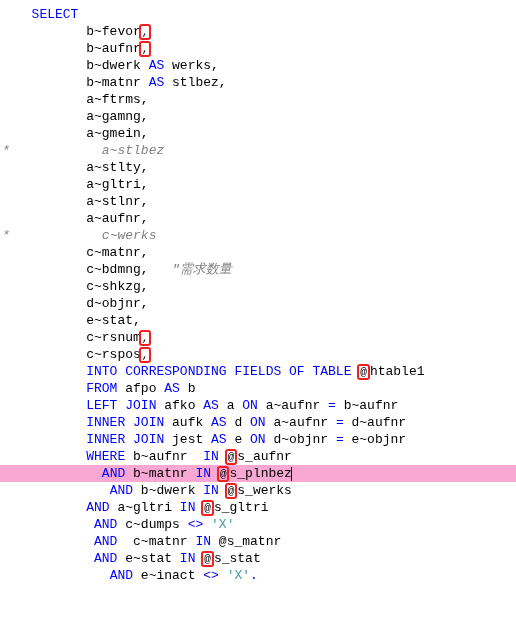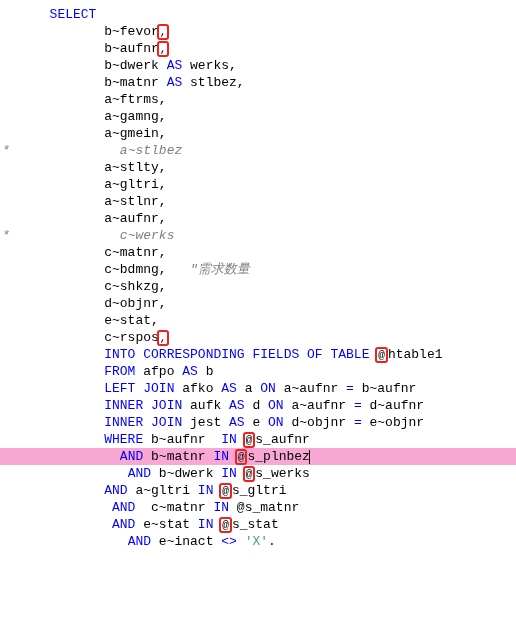--- a/index.html
+++ b/index.html
@@ -7,21 +7,21 @@
     font-family: "Courier New", monospace;
     font-size: 13px;
     line-height: 17px;
     background: #ffffff;
     padding: 6px 0 10px 0;
     width: 516px;
     color: #000;
   }
   .line {
     white-space: pre;
-    padding-left: 34px;
+    padding-left: 16px;
     position: relative;
   }
   .gutter {
     position: absolute;
     left: 2px;
     color: #808080;
     font-style: italic;
   }
   .kw { color: #0000ff; }
   .op { color: #000000; }
@@ -64,26 +64,28 @@
     <div class="line">         <span class="id">a~stlty</span><span class="op">,</span></div>
     <div class="line">         <span class="id">a~gltri</span><span class="op">,</span></div>
     <div class="line">         <span class="id">a~stlnr</span><span class="op">,</span></div>
     <div class="line">         <span class="id">a~aufnr</span><span class="op">,</span></div>
     <div class="line"><span class="gutter">*</span>           <span class="cm">c~werks</span></div>
     <div class="line">         <span class="id">c~matnr</span><span class="op">,</span></div>
     <div class="line">         <span class="id">c~bdmng</span><span class="op">,   </span><span class="cm">"需求数量</span></div>
     <div class="line">         <span class="id">c~shkzg</span><span class="op">,</span></div>
     <div class="line">         <span class="id">d~objnr</span><span class="op">,</span></div>
     <div class="line">         <span class="id">e~stat</span><span class="op">,</span></div>
+    <div class="line">         <span class="id">c~rsnum</span><span class="mark">,</span></div>
     <div class="line">         <span class="id">c~rspos</span><span class="mark">,</span></div>
     <div class="line">         <span class="kw">INTO CORRESPONDING FIELDS OF TABLE</span><span class="op"> </span><span class="mark">@</span><span class="id">htable1</span></div>
     <div class="line">         <span class="kw">FROM</span><span class="id"> afpo </span><span class="kw">AS</span><span class="id"> b</span></div>
     <div class="line">         <span class="kw">LEFT JOIN</span><span class="id"> afko </span><span class="kw">AS</span><span class="id"> a </span><span class="kw">ON</span><span class="id"> a~aufnr </span><span class="kw">=</span><span class="id"> b~aufnr</span></div>
     <div class="line">         <span class="kw">INNER JOIN</span><span class="id"> aufk </span><span class="kw">AS</span><span class="id"> d </span><span class="kw">ON</span><span class="id"> a~aufnr </span><span class="kw">=</span><span class="id"> d~aufnr</span></div>
     <div class="line">         <span class="kw">INNER JOIN</span><span class="id"> jest </span><span class="kw">AS</span><span class="id"> e </span><span class="kw">ON</span><span class="id"> d~objnr </span><span class="kw">=</span><span class="id"> e~objnr</span></div>
     <div class="line">         <span class="kw">WHERE</span><span class="id"> b~aufnr  </span><span class="kw">IN</span><span class="op"> </span><span class="mark">@</span><span class="id">s_aufnr</span></div>
     <div class="line hl">           <span class="kw">AND</span><span class="id"> b~matnr </span><span class="kw">IN</span><span class="op"> </span><span class="mark">@</span><span class="id">s_plnbez</span><span class="cursor"></span></div>
     <div class="line">            <span class="kw">AND</span><span class="id"> b~dwerk </span><span class="kw">IN</span><span class="op"> </span><span class="mark">@</span><span class="id">s_werks</span></div>
     <div class="line">         <span class="kw">AND</span><span class="id"> a~gltri </span><span class="kw">IN</span><span class="op"> </span><span class="mark">@</span><span class="id">s_gltri</span></div>
+    <div class="line">          <span class="kw">AND</span><span class="id"> c~dumps </span><span class="kw">&lt;&gt;</span><span class="op"> </span><span class="str">'X'</span></div>
     <div class="line">          <span class="kw">AND</span><span class="id">  c~matnr </span><span class="kw">IN</span><span class="id"> @s_matnr</span></div>
     <div class="line">          <span class="kw">AND</span><span class="id"> e~stat </span><span class="kw">IN</span><span class="op"> </span><span class="mark">@</span><span class="id">s_stat</span></div>
     <div class="line">            <span class="kw">AND</span><span class="id"> e~inact </span><span class="kw">&lt;&gt;</span><span class="op"> </span><span class="str">'X'</span><span class="kw">.</span></div>
   </div>
 
 </body></html>

